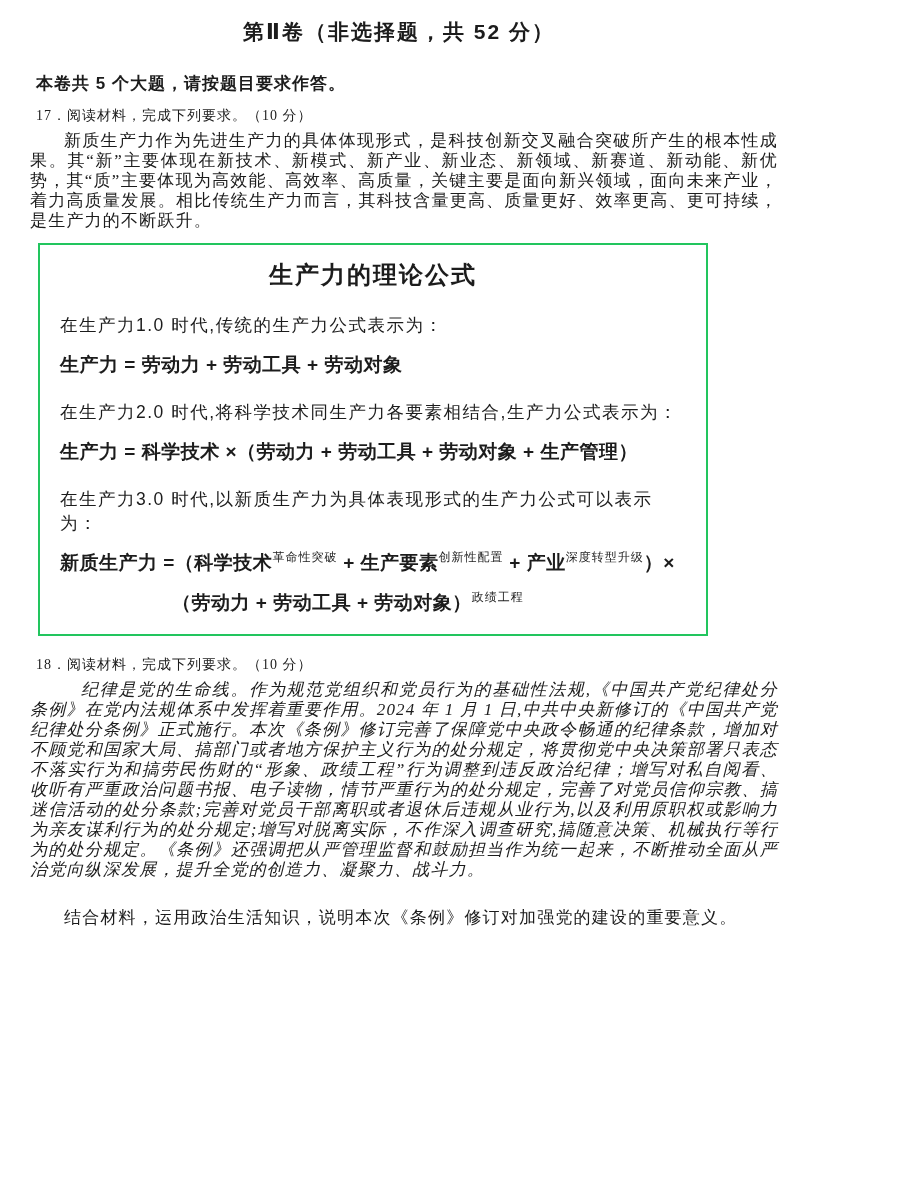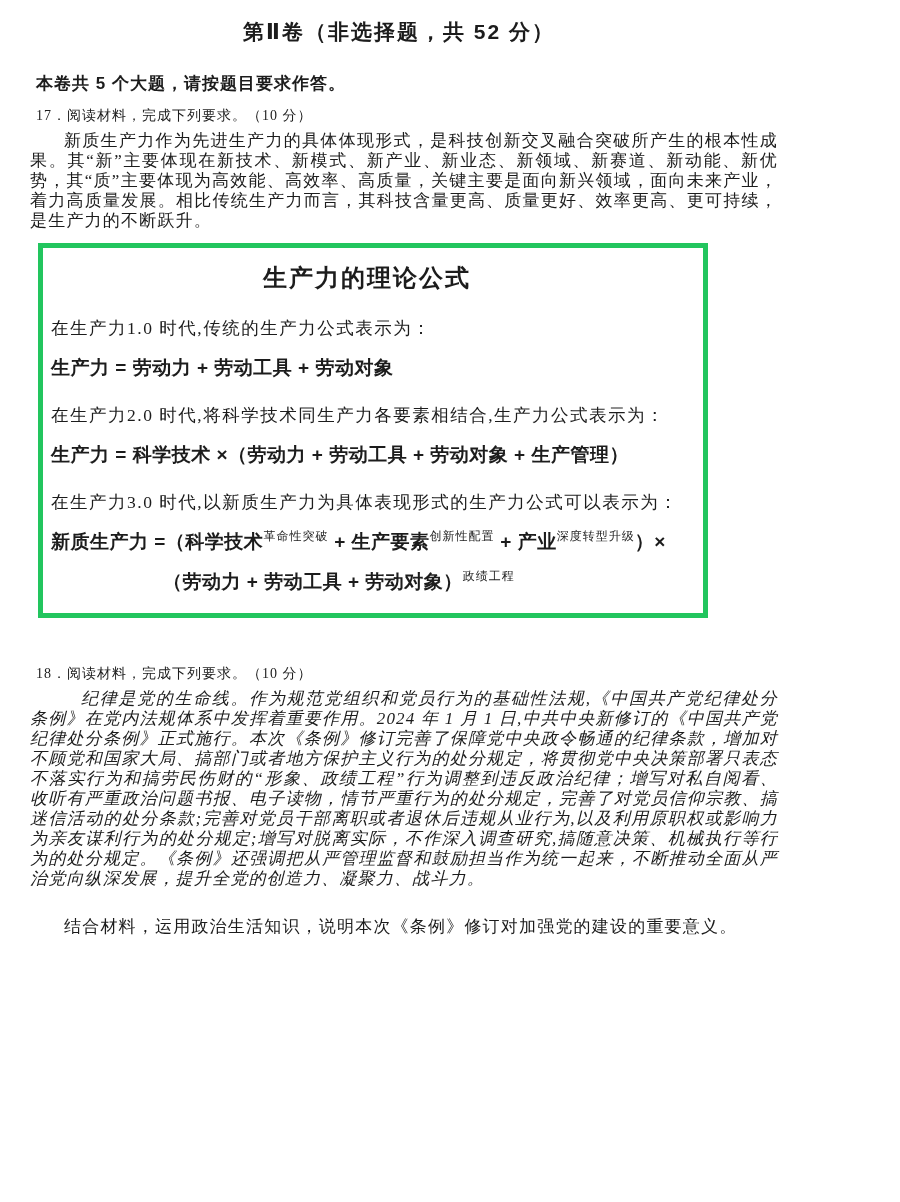--- a/index.html
+++ b/index.html
@@ -41,40 +41,40 @@
   }
   .material {
     font-size: 17px;
     line-height: 20px;
     letter-spacing: 1.2px;
     text-align: justify;
     text-indent: 2em;
     margin: 6px 0 0 0;
   }
   .indent3 { text-indent: 3em; font-style: italic; }
-  .gap-before { margin-top: 47px; }
+  .gap-before { margin-top: 20px; }
   .small-gap-before { margin-top: 28px; }
 
   .formula-box {
     box-sizing: border-box;
     width: 670px;
     margin: 12px 0 14px 8px;
-    border: 5px solid #22c55e;
-    padding: 10px 20px 18px 8px;
+    border: 2px solid #22c55e;
+    padding: 10px 20px 18px 20px;
     font-family: "Liberation Sans", "DejaVu Sans", sans-serif;
   }
   .box-title {
     text-align: center;
     font-weight: 700;
     font-size: 24px;
     letter-spacing: 2px;
     margin: 4px 0 10px 0;
   }
   .box-desc {
-    font-family: Liberation Serif, serif;
+    font-family: Liberation Sans, sans-serif;
     font-size: 17.5px;
     letter-spacing: 1.5px;
     margin: 22px 0 0 0;
   }
   .box-formula {
     font-weight: 700;
     font-size: 19px;
     letter-spacing: 0.5px;
     margin: 15px 0 0 0;
   }

